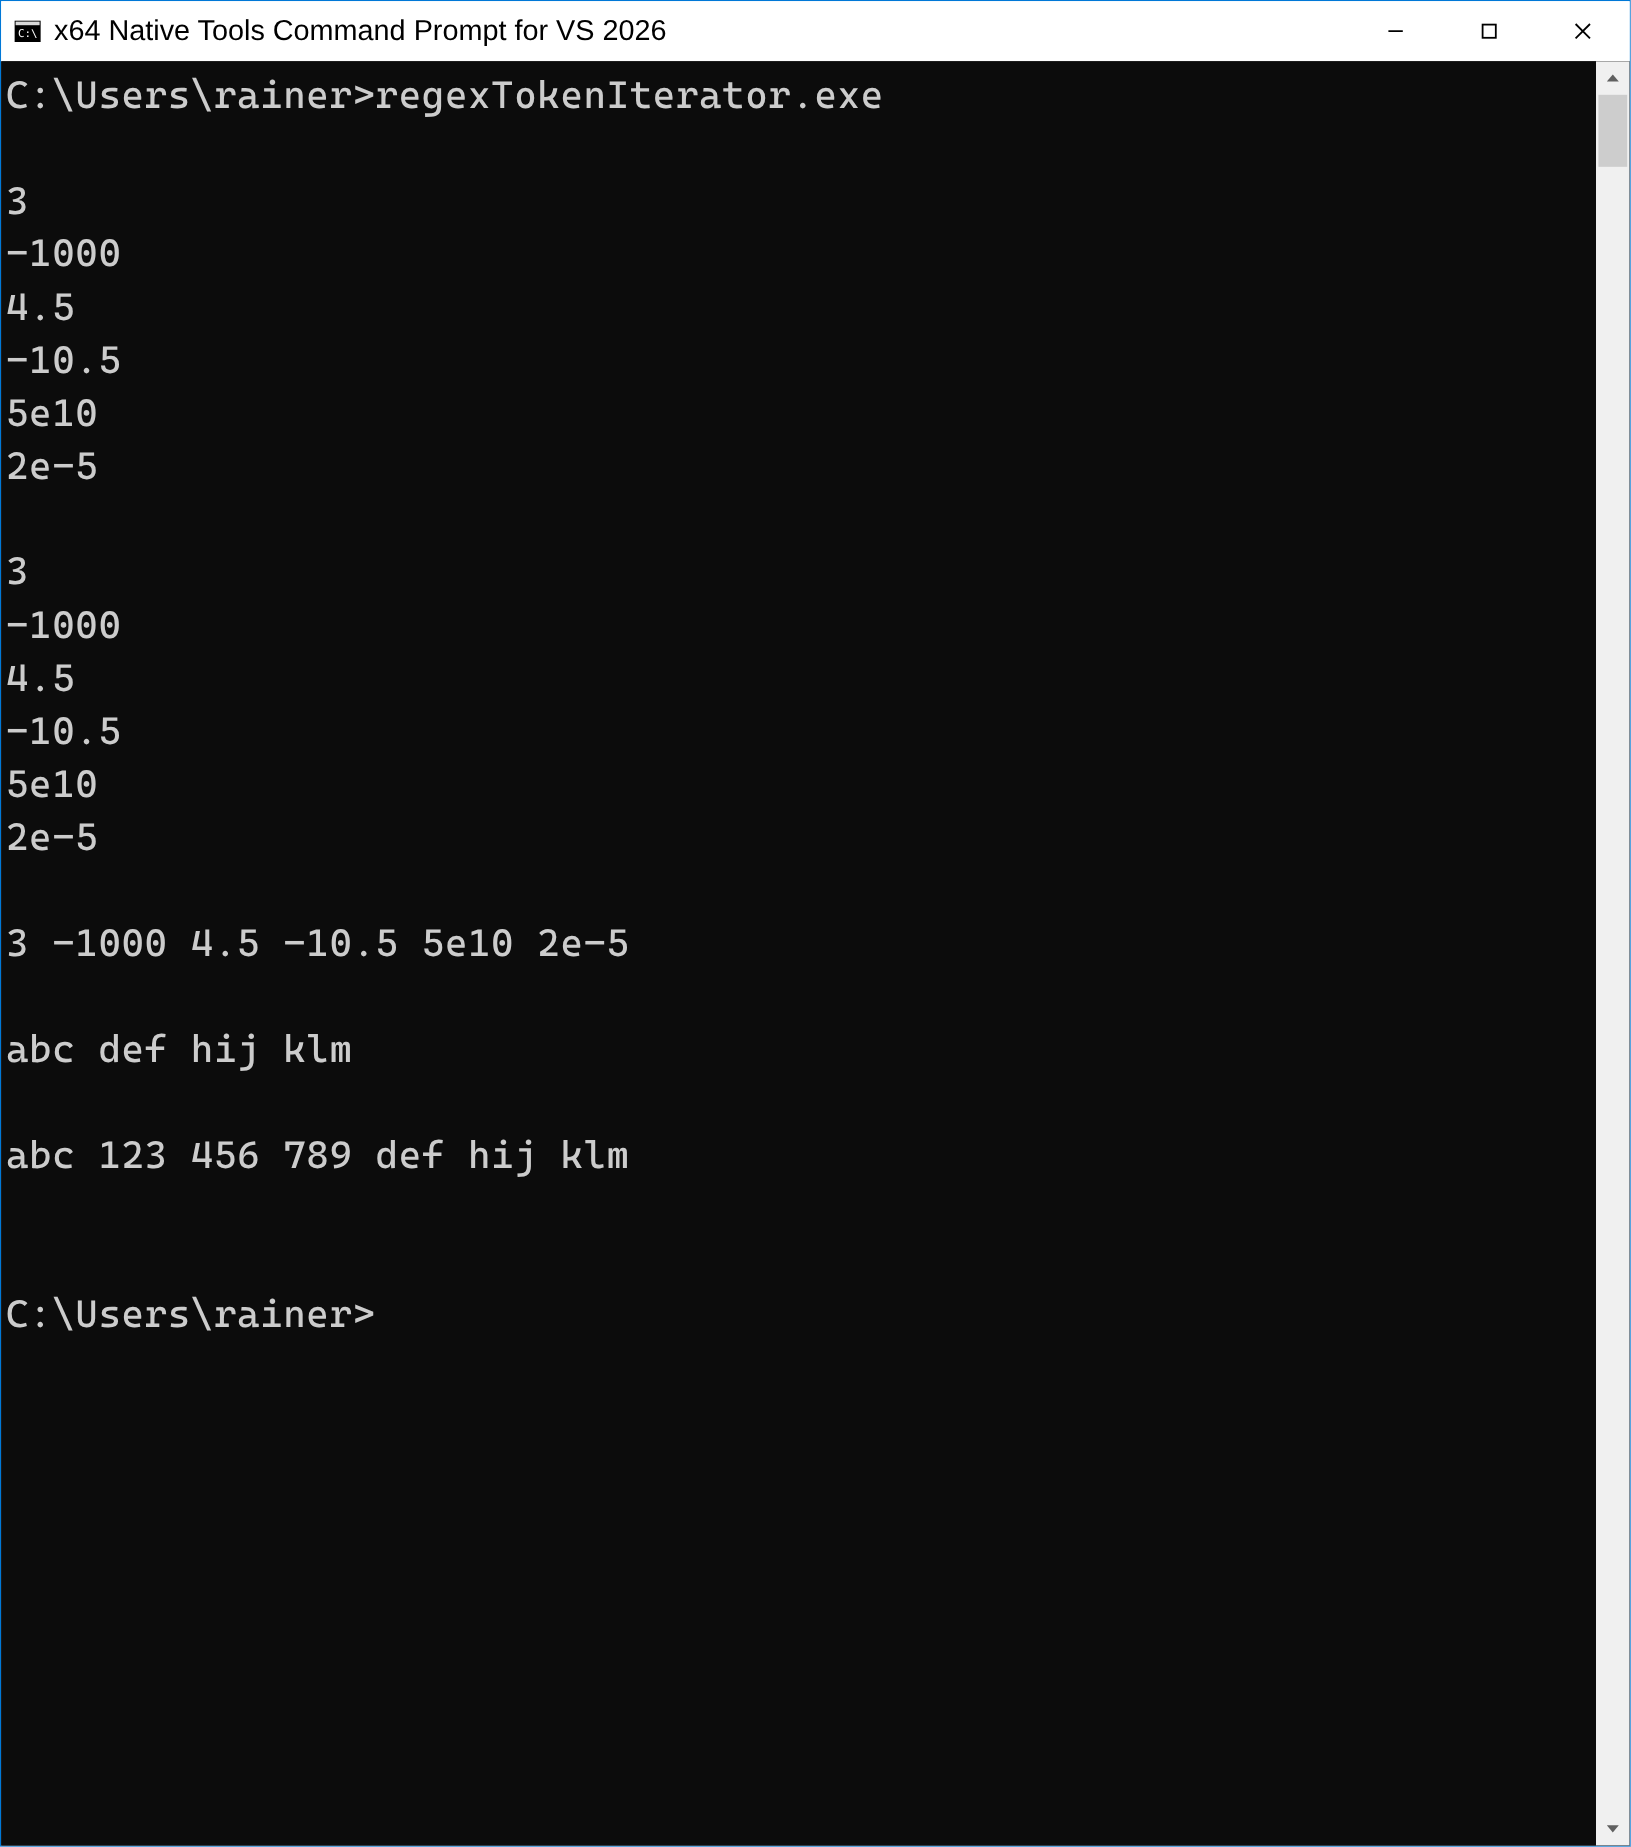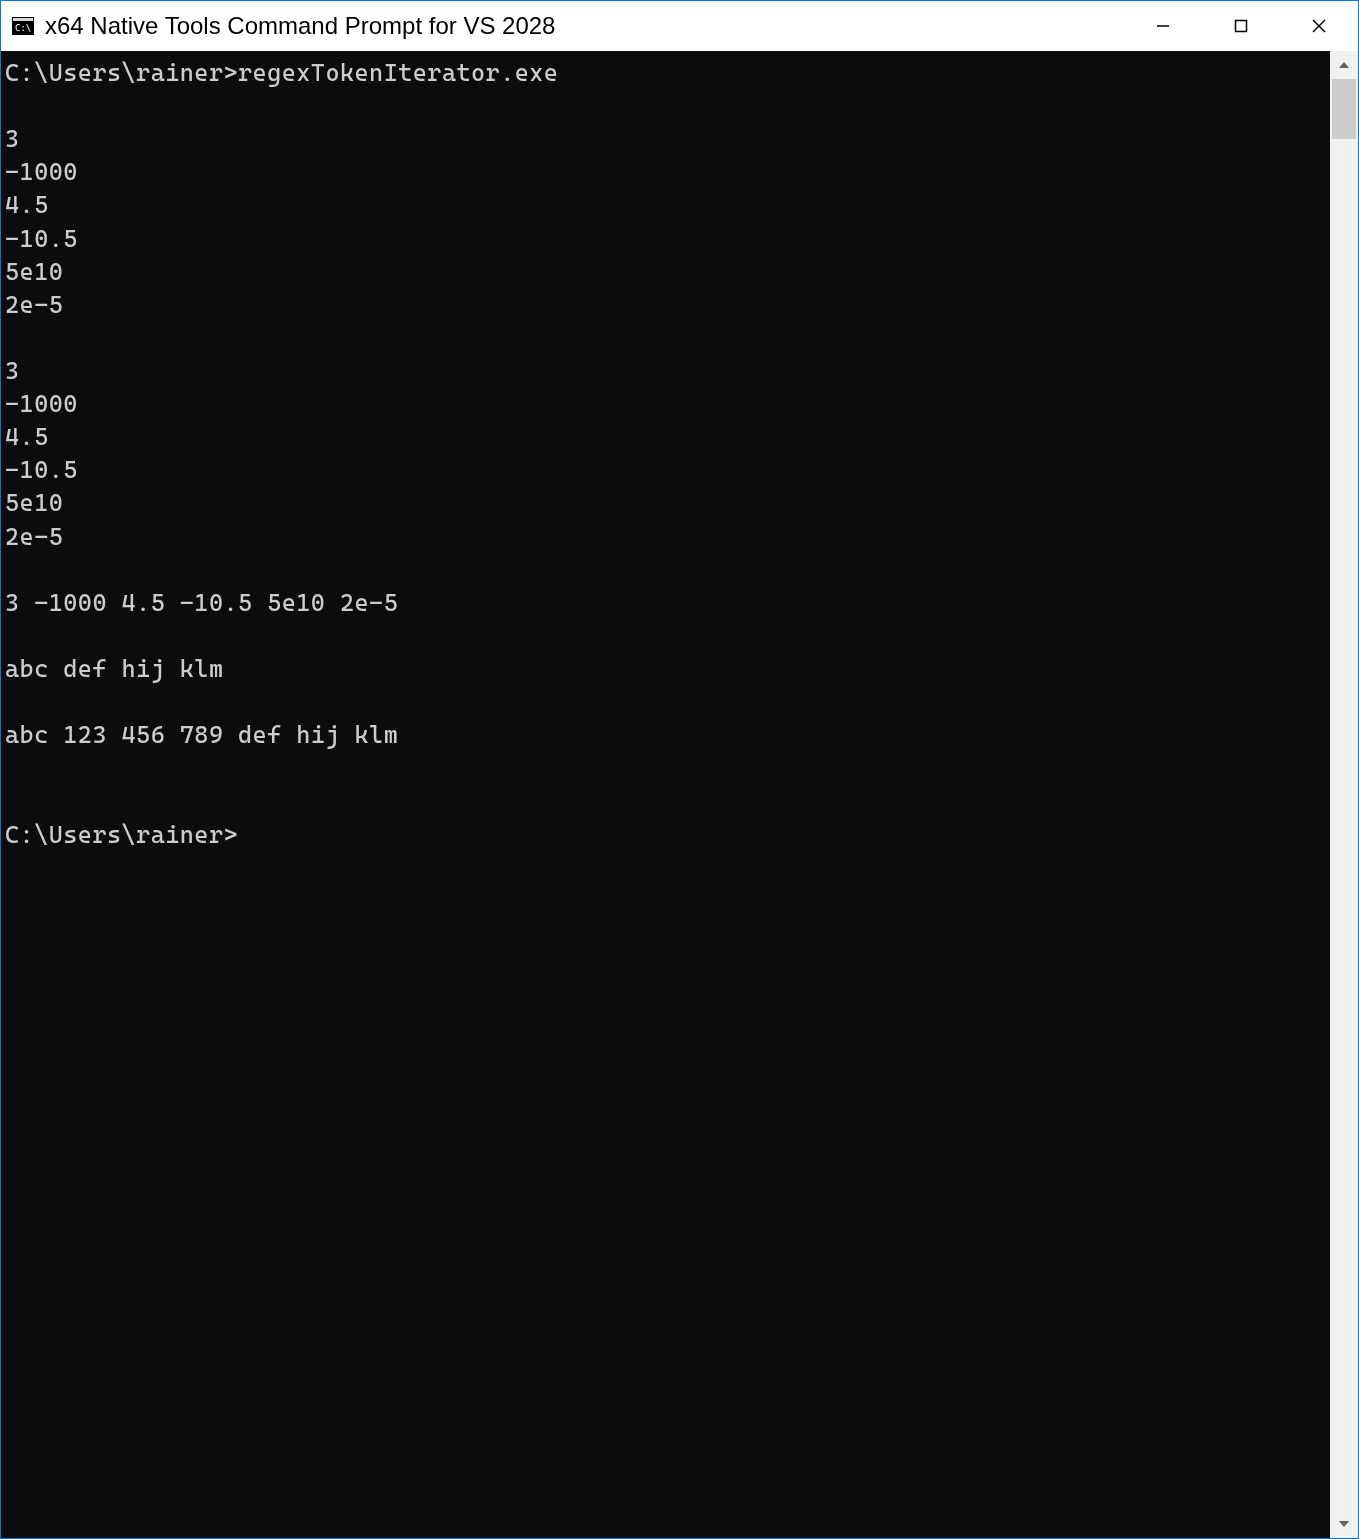--- a/index.html
+++ b/index.html
@@ -58,21 +58,21 @@
     flex: 1;
     display: flex;
     background: #0c0c0c;
     overflow: hidden;
   }
   .terminal {
     flex: 1;
     background: #0c0c0c;
     color: #cccccc;
     font-family: "Cascadia Mono", "Consolas", "Courier New", monospace;
-    font-size: 24px;
+    font-size: 32px;
     line-height: 1.38;
     padding: 6px 0 0 4px;
     white-space: pre;
     overflow: hidden;
     letter-spacing: 0.5px;
   }
   .terminal .line { min-height: 1.38em; }
   .scrollbar {
     width: 28px;
     background: #f0f0f0;
@@ -110,21 +110,21 @@
 <div class="window">
 
   <div class="titlebar">
     <div class="icon">
       <svg width="22" height="18" viewBox="0 0 22 18">
         <rect x="0" y="0" width="22" height="18" fill="#000"></rect>
         <rect x="1" y="1" width="20" height="3" fill="#d9d9d9"></rect>
         <text x="3" y="14" font-family="Consolas,monospace" font-size="9" fill="#fff">C:\</text>
       </svg>
     </div>
-    <div class="title">x64 Native Tools Command Prompt for VS 2028</div>
+    <div class="title">x64 Native Tools Command Prompt for VS 2026</div>
     <div class="controls">
       <div class="btn">
         <svg width="16" height="16" viewBox="0 0 16 16">
             <line x1="2" y1="8" x2="14" y2="8" stroke="#000" stroke-width="1.5"></line>
           </svg>
       </div>
       <div class="btn">
         <svg width="16" height="16" viewBox="0 0 16 16">
             <rect x="2.5" y="2.5" width="11" height="11" fill="none" stroke="#000" stroke-width="1.5"></rect>
           </svg>

